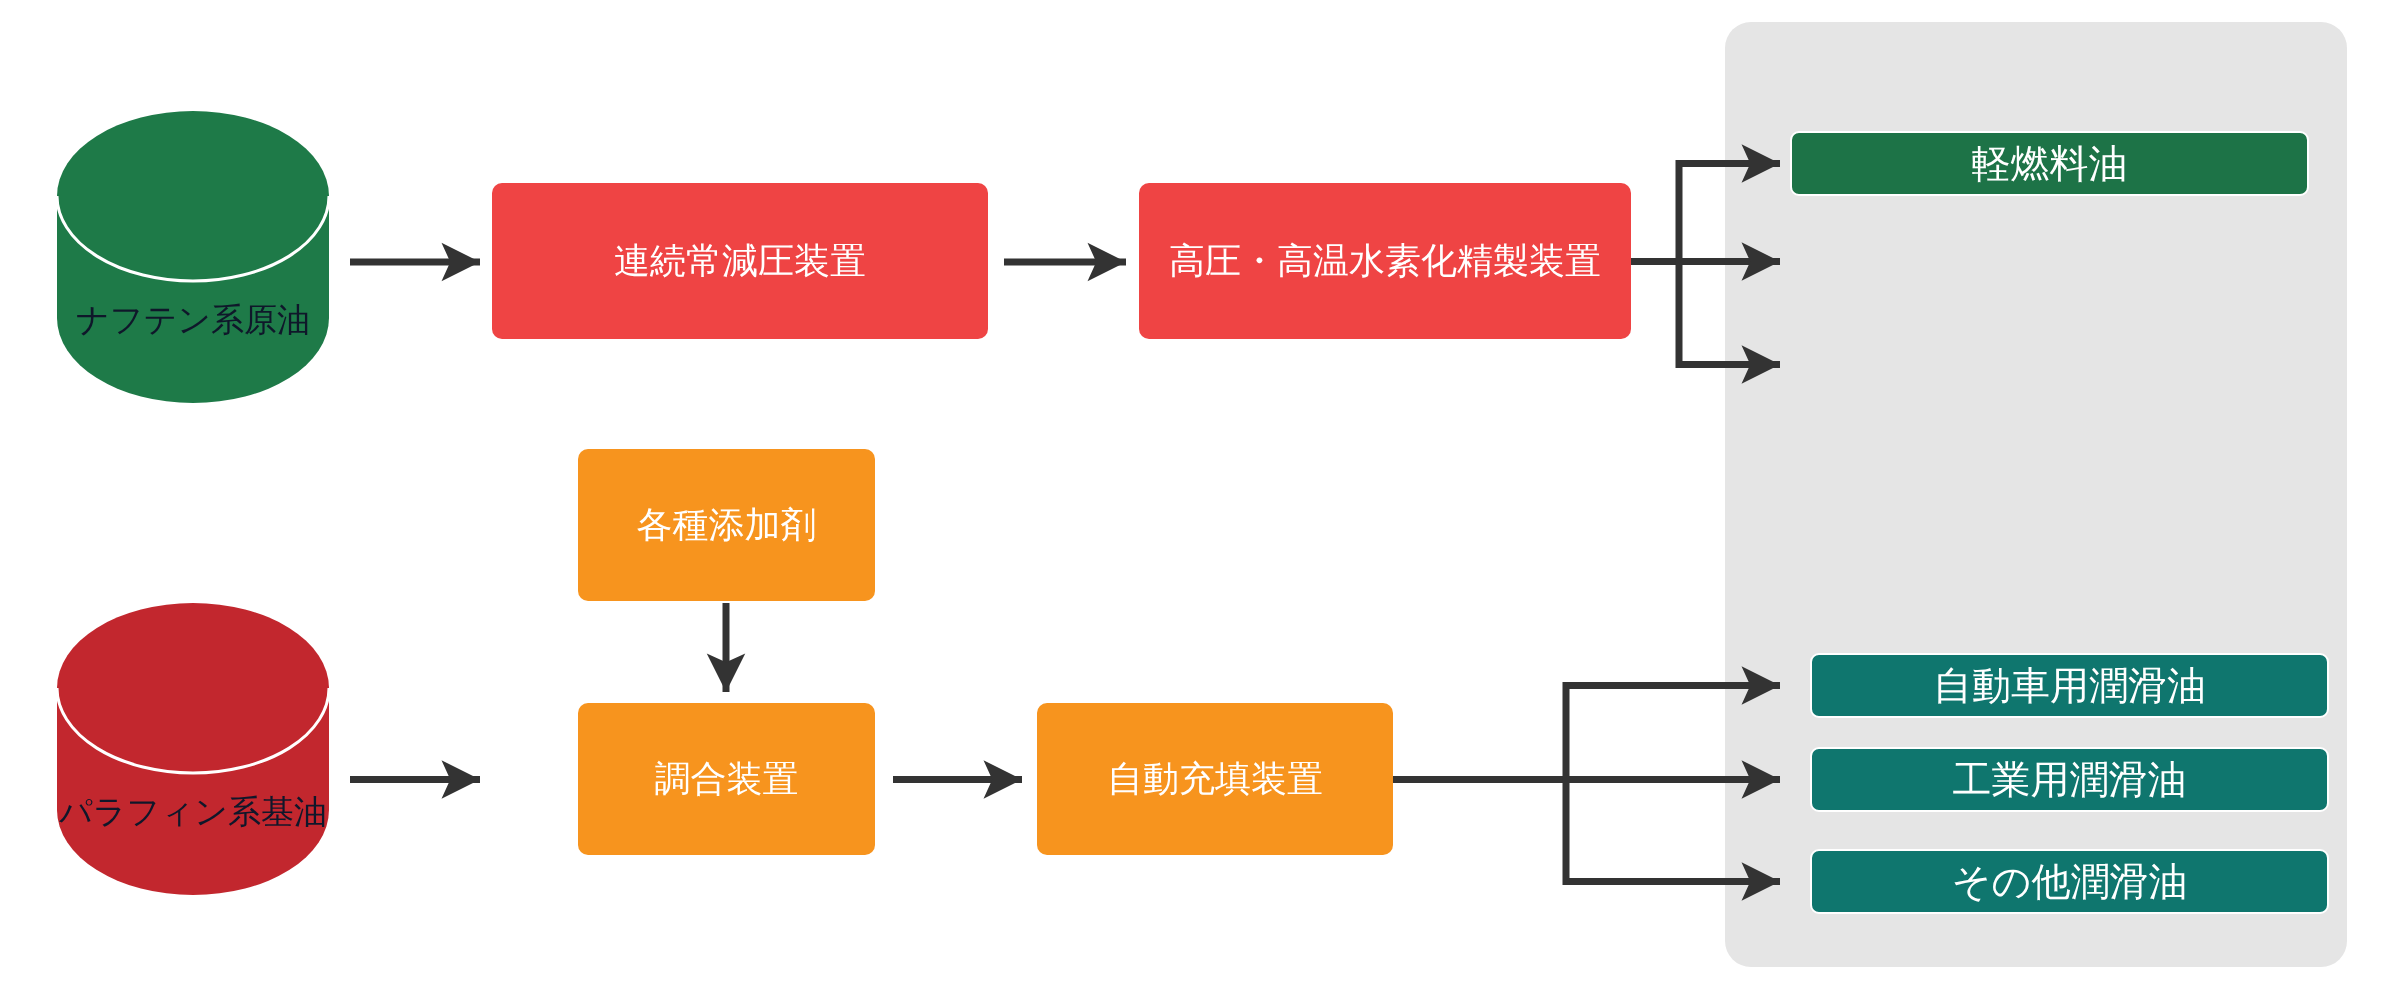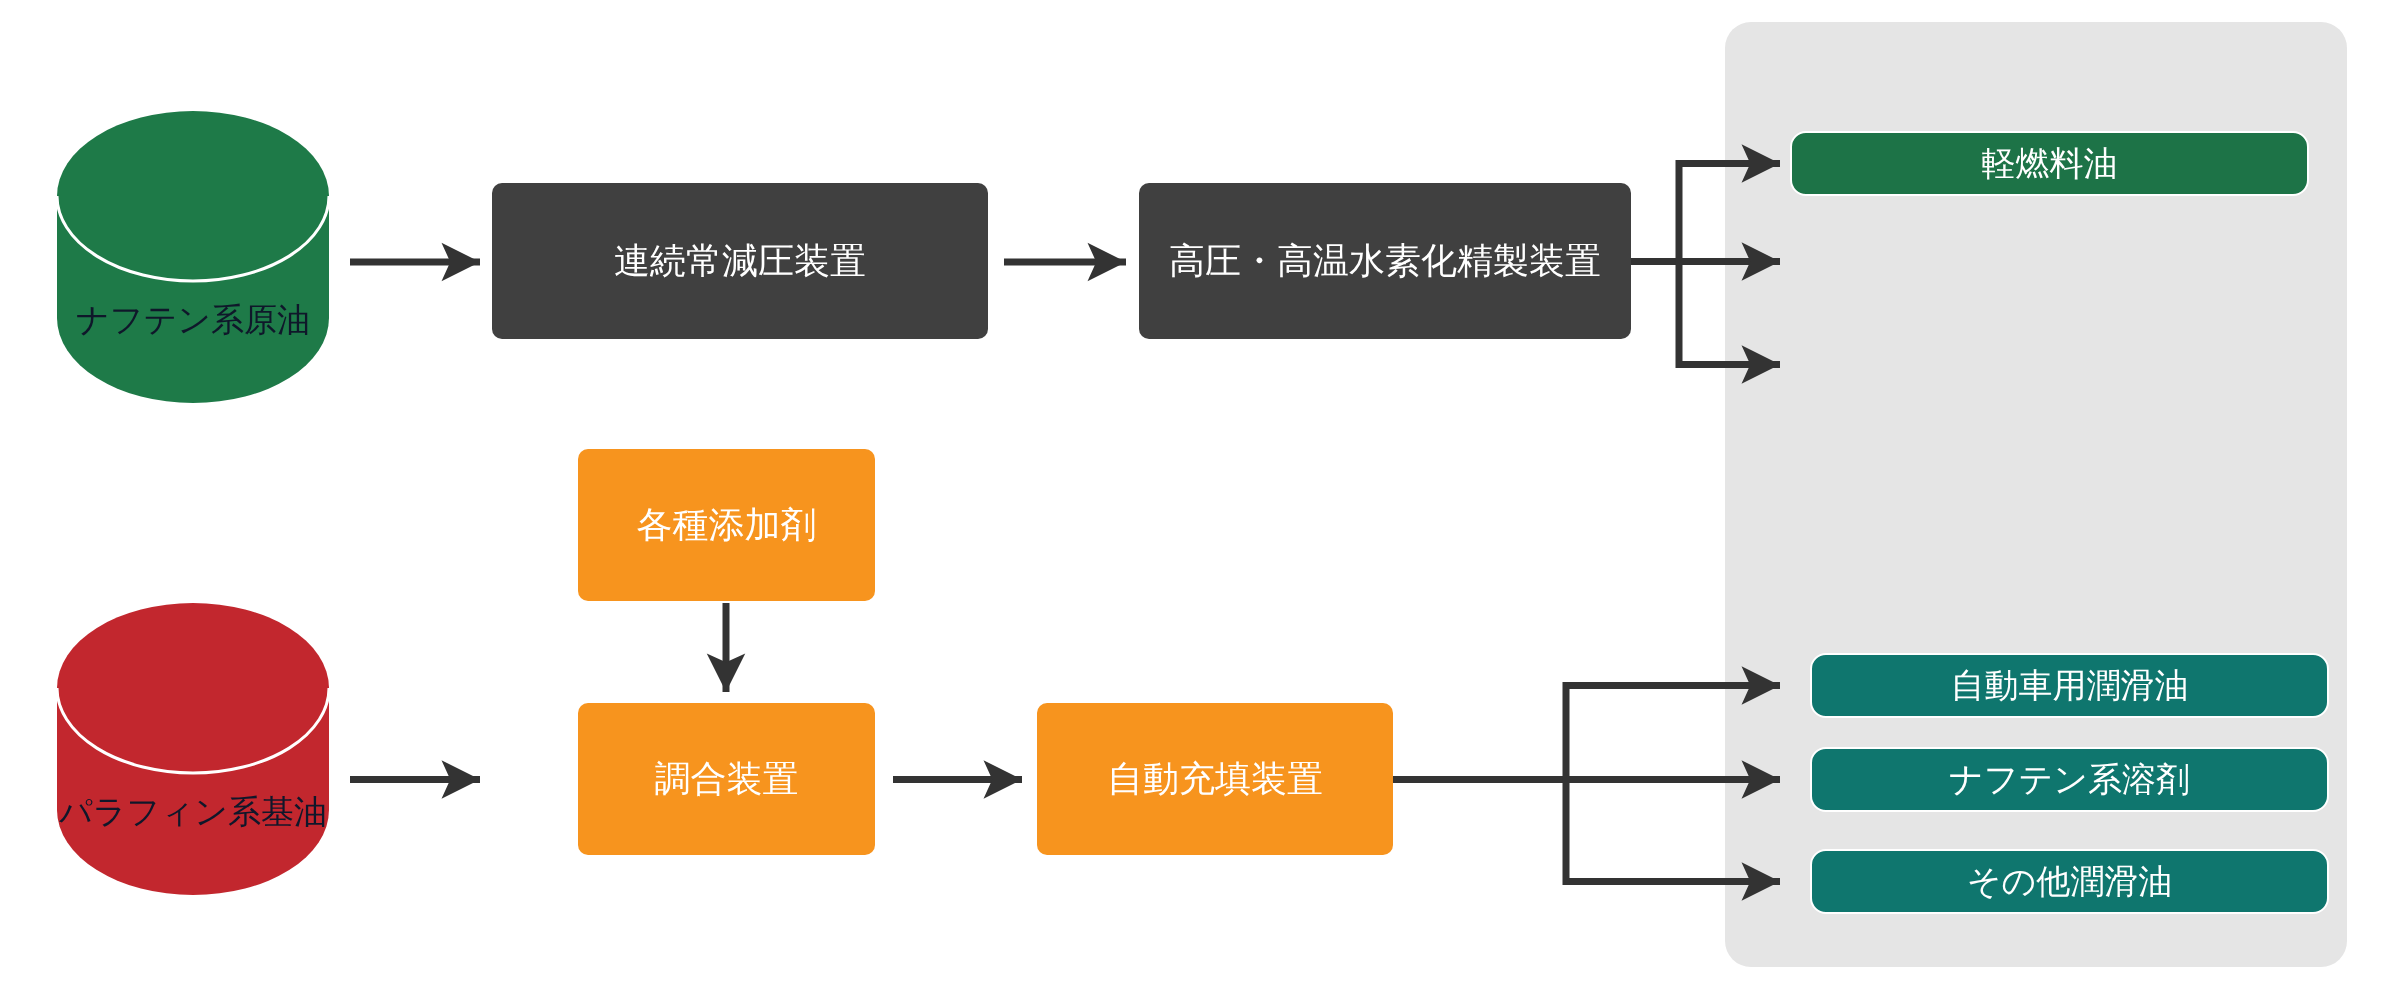--- a/index.html
+++ b/index.html
@@ -21,26 +21,26 @@
   .node {
     position: absolute;
     display: flex;
     align-items: center;
     justify-content: center;
     color: #ffffff;
     text-align: center;
     box-sizing: border-box;
   }
   .proc { border-radius: 10px; font-size: 36px; }
-  .proc.green { background: #404040; }
+  .proc.green { background: #ef4444; }
   .proc.orange { background: #f7941e; }
   .outrow {
-    border-radius: 16px;
+    border-radius: 9px;
     border: 2px solid #ffffff;
-    font-size: 34px;
+    font-size: 39px;
     left: 1790px;
     width: 519px;
     height: 65px;
   }
   .outrow.dgreen { background: #1d7347; }
   .outrow.red { background: #0f766e; margin-left: 20px; }
   .cyl { position: absolute; width: 274px; height: 294px; }
   .cyl svg { position: absolute; left: 0; top: 0; }
   .cyl-label {
     position: absolute;
@@ -101,21 +101,21 @@
   </div>
 
   <div class="node outrow dgreen" style="top:131px;">
     <span>軽燃料油</span>
   </div>
 
   <div class="node outrow red" style="top:653px;">
     <span>自動車用潤滑油</span>
   </div>
   <div class="node outrow red" style="top:747px;">
-    <span>ナフテン系溶剤</span>
+    <span>工業用潤滑油</span>
   </div>
   <div class="node outrow red" style="top:849px;">
     <span>その他潤滑油</span>
   </div>
 
   <svg class="arrows" width="2387" height="1001" viewBox="0 0 2387 1001">
     <defs>
       <marker id="ah" viewBox="0 0 12 12" refX="11.5" refY="6" markerWidth="50" markerHeight="42" markerUnits="userSpaceOnUse" orient="auto">
         <path d="M 0.5 0.5 L 11.5 6 L 0.5 11.5 L 3 6 Z" fill="#333333"></path>
       </marker>

